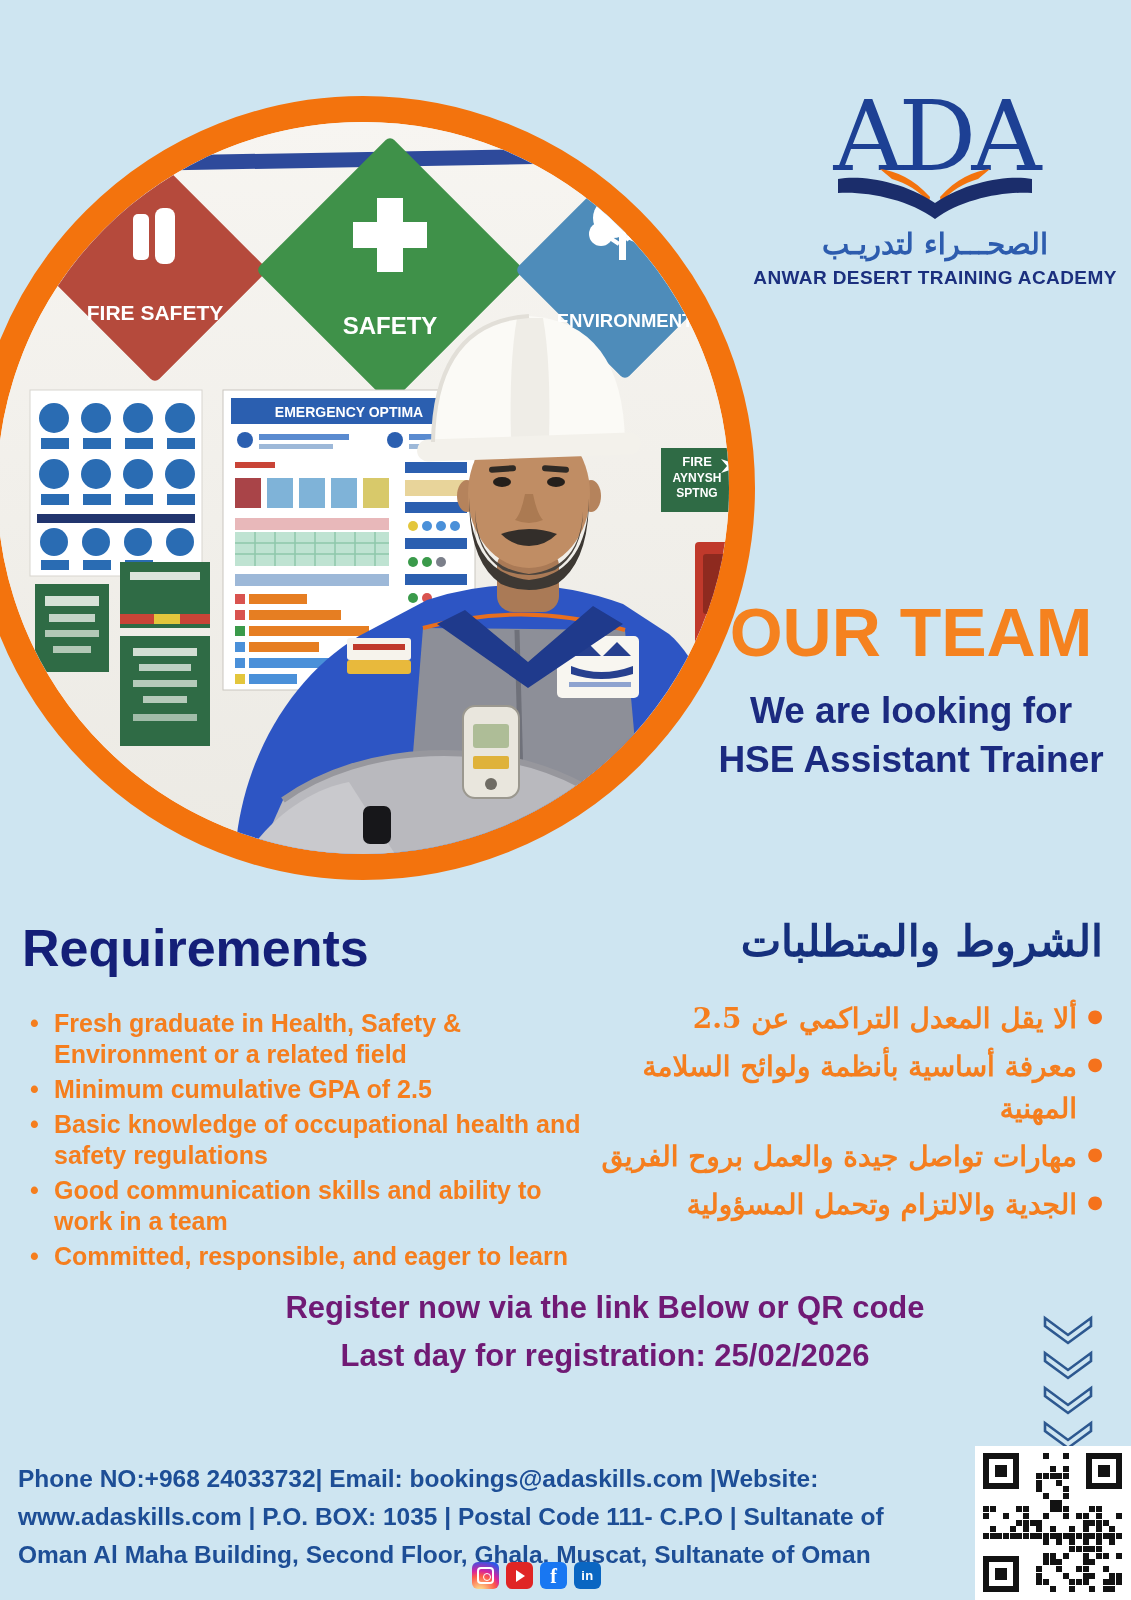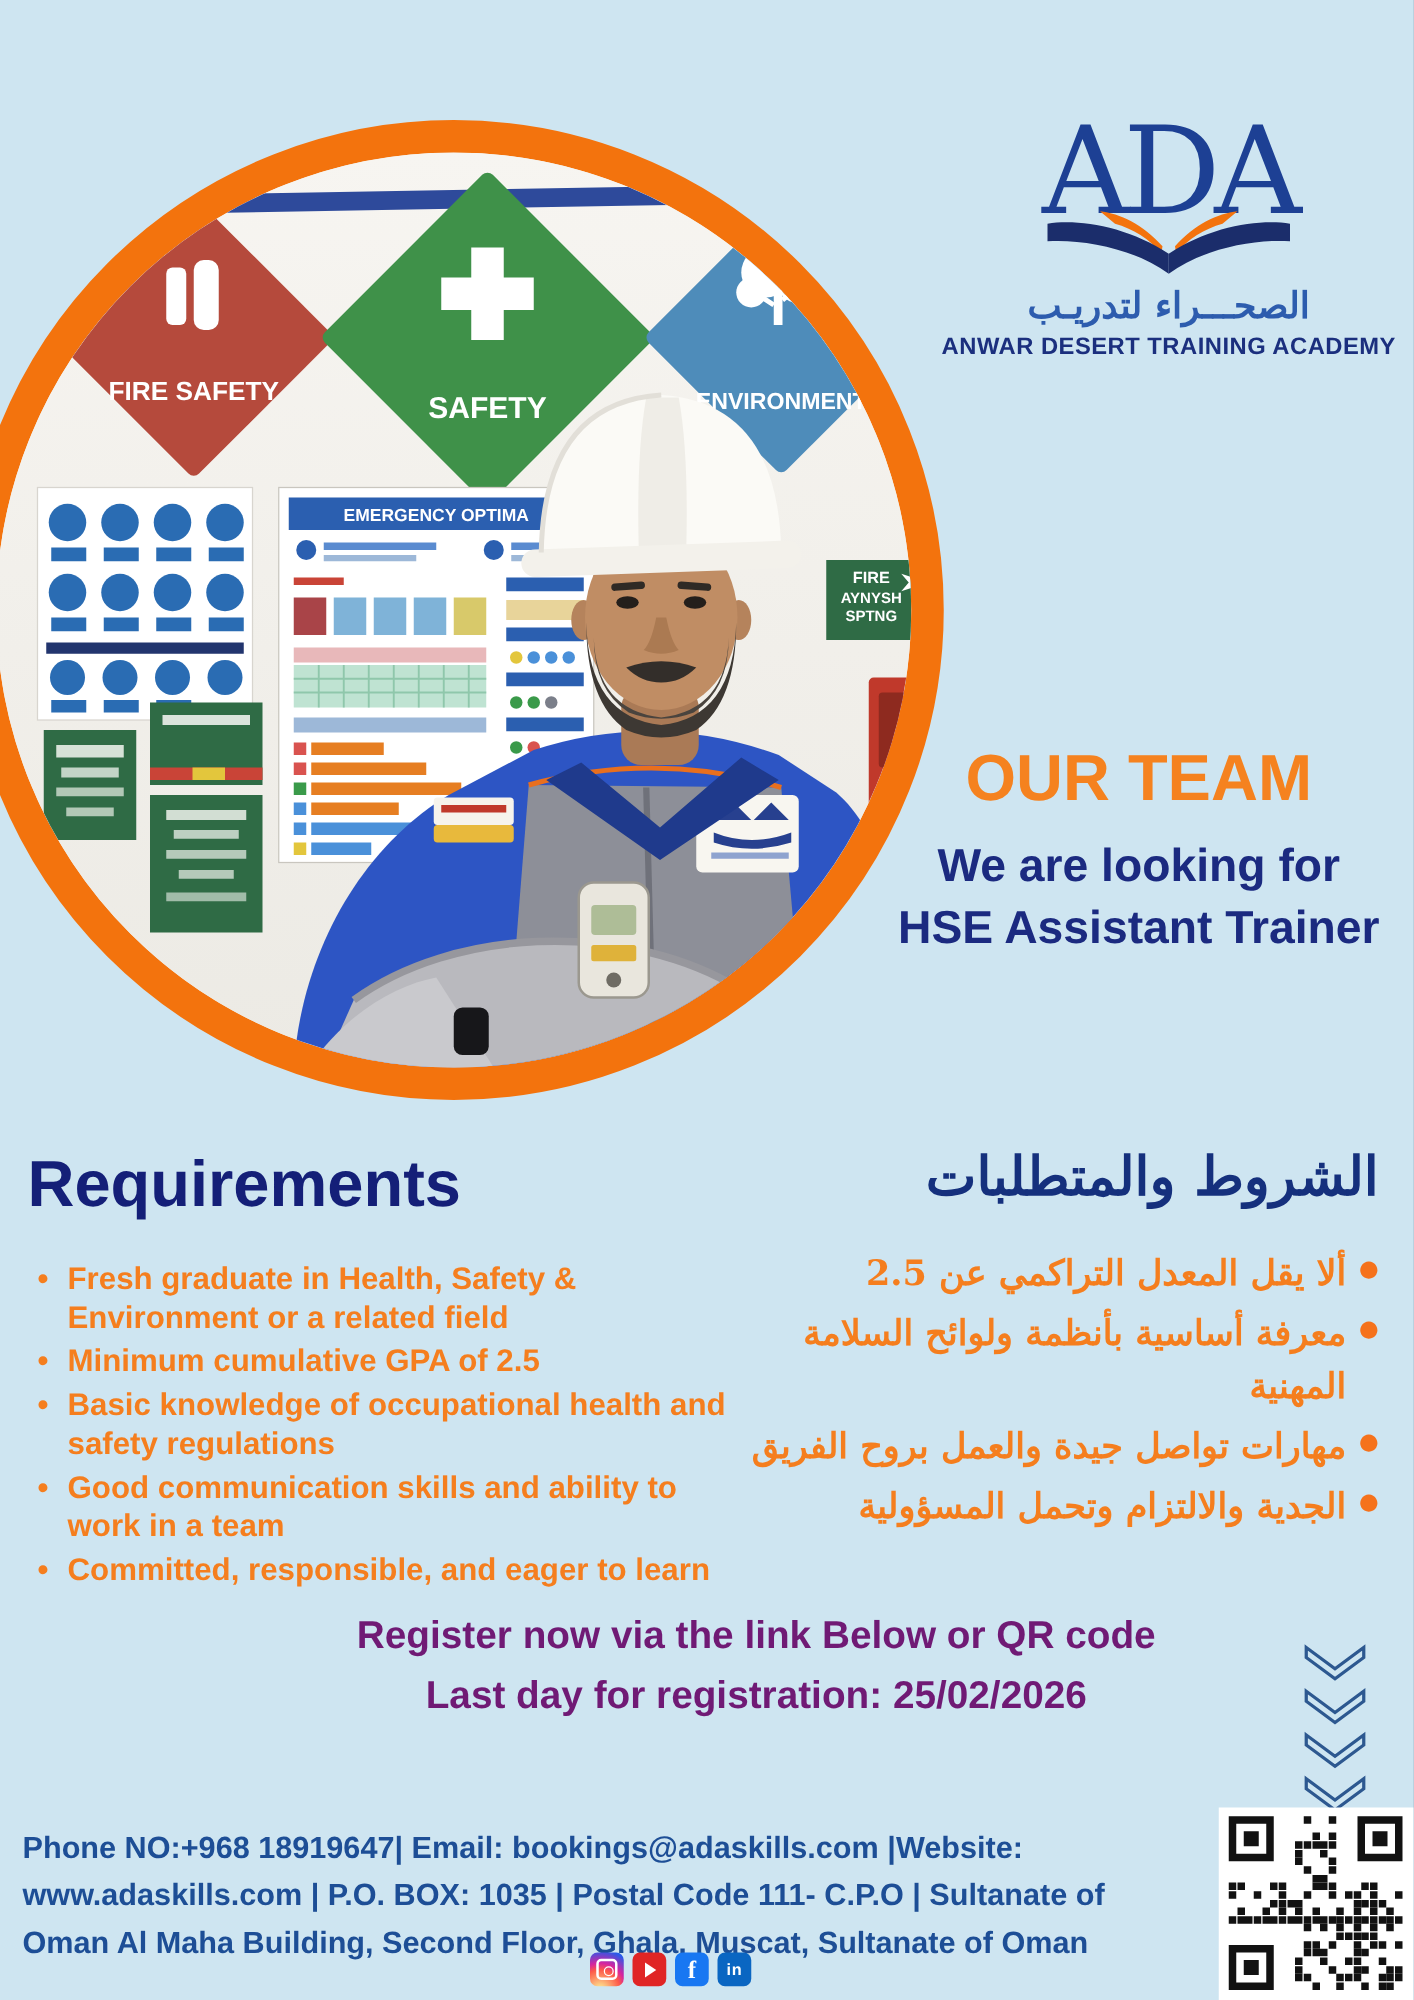--- a/index.html
+++ b/index.html
@@ -26,21 +26,21 @@
     font-family:"DejaVu Serif","Liberation Serif",serif;
     font-weight:700;font-size:29px;line-height:1.18;color:#2d5cae;
     direction:rtl;
   }
   .logo-en{
     margin-top:6px;font-size:19px;font-weight:700;color:#1b2f7e;letter-spacing:.4px;
   }
   
   .hero{position:absolute;left:695px;top:585px;width:432px;text-align:center;}
   .hero-welcome{font-size:45px;font-weight:700;color:#141f78;letter-spacing:1px;}
-  .hero-team{font-size:52px;font-weight:700;color:#f5821f;letter-spacing:0;margin-top:8px;}
+  .hero-team{font-size:68px;font-weight:700;color:#f5821f;letter-spacing:0;margin-top:8px;}
   .hero-sub{margin-top:16px;font-size:37px;font-weight:700;color:#1b2a80;line-height:1.32;}
   
   .req-title{position:absolute;left:22px;top:918px;font-size:52px;font-weight:700;color:#141f78;}
   .req-list{position:absolute;left:24px;top:1008px;width:578px;margin:0;padding:0;list-style:none;}
   .req-list li{
     position:relative;padding-left:30px;margin-bottom:4px;
     font-size:25px;font-weight:700;color:#f57e1e;line-height:1.24;
   }
   .req-list li::before{content:"•";position:absolute;left:6px;top:0;color:#f57e1e;}
   
@@ -380,21 +380,21 @@
     </svg>
     <svg width="52" height="33" viewBox="0 0 52 33">
       <path d="M3,4 L26,21 L49,4 L49,12 L26,29 L3,12 Z" fill="none" stroke="#2d5890" stroke-width="2.6"></path>
     </svg>
     <svg width="52" height="33" viewBox="0 0 52 33">
       <path d="M3,4 L26,21 L49,4 L49,12 L26,29 L3,12 Z" fill="none" stroke="#2d5890" stroke-width="2.6"></path>
     </svg>
   </div>
 
   <div class="contact">
-    <div>Phone NO:+968 18919647| Email: bookings@adaskills.com |Website:</div>
+    <div>Phone NO:+968 24033732| Email: bookings@adaskills.com |Website:</div>
     <div>www.adaskills.com | P.O. BOX: 1035 | Postal Code 111- C.P.O | Sultanate of</div>
     <div>Oman Al Maha Building, Second Floor, Ghala, Muscat, Sultanate of Oman</div>
   </div>
 
   <div class="social">
     <div class="si si-ig">
         <span class="lens"></span>
       </div>
     <div class="si si-yt">
         <span class="play"></span>

